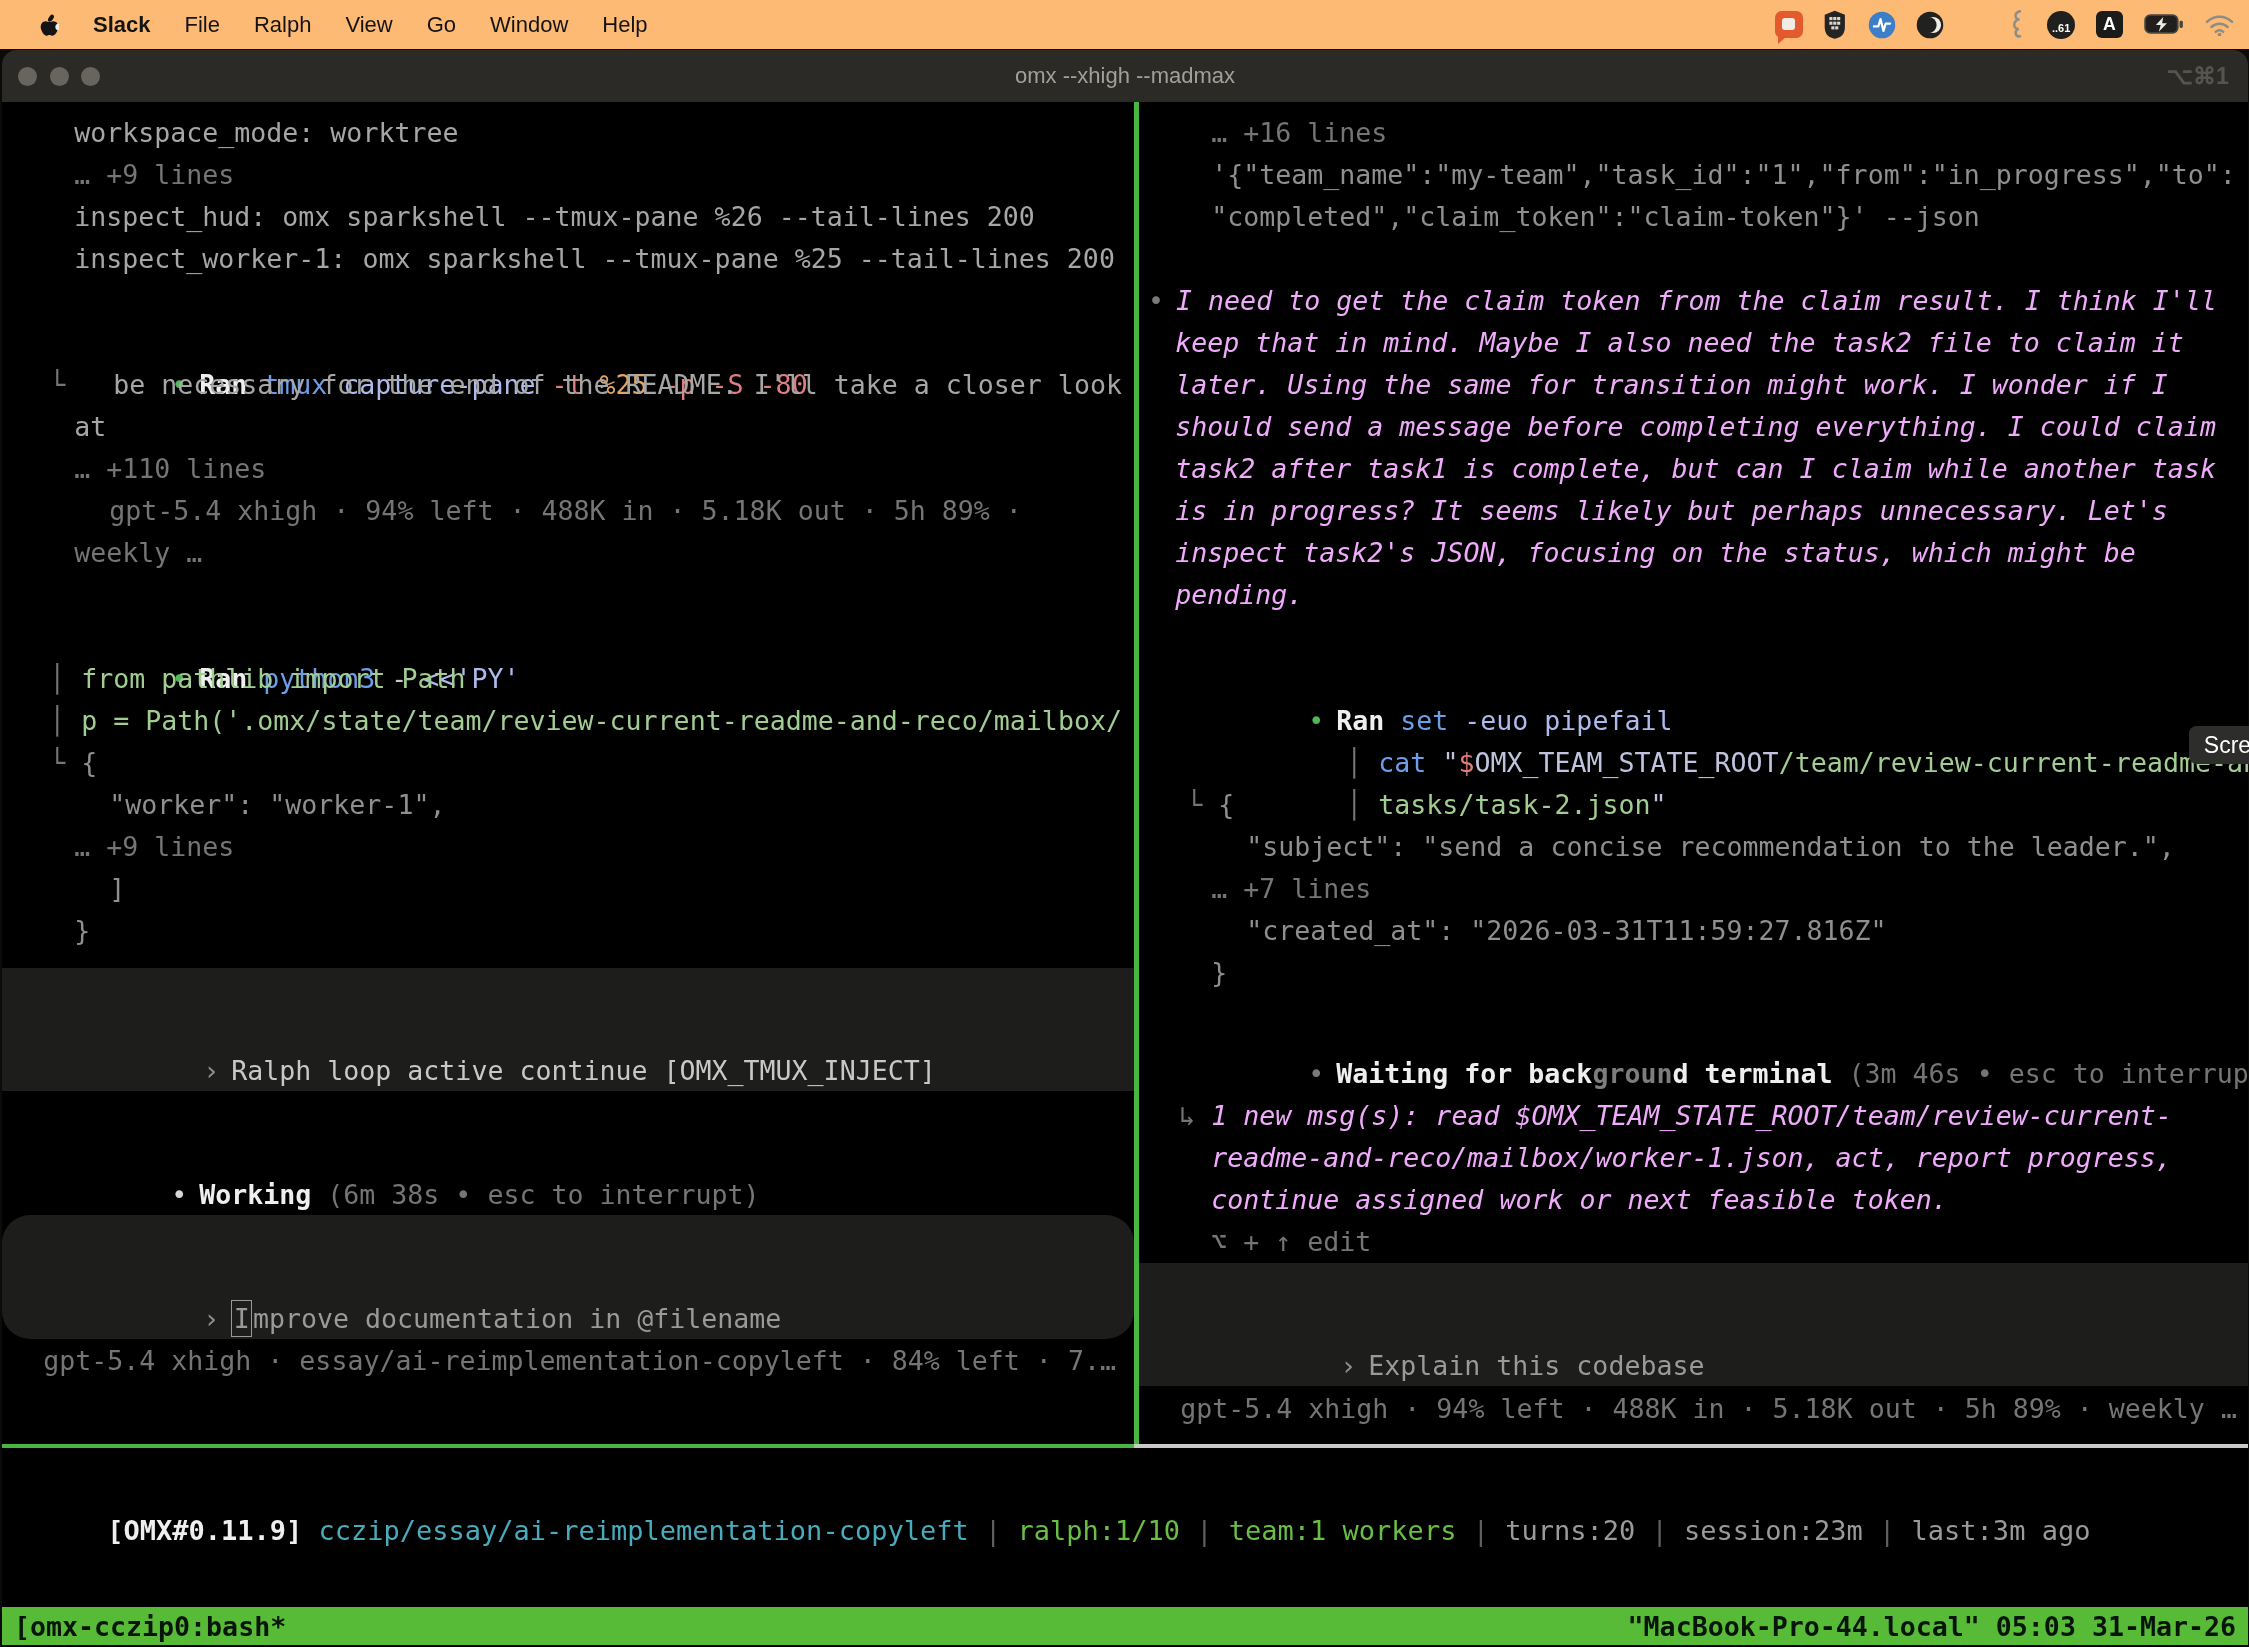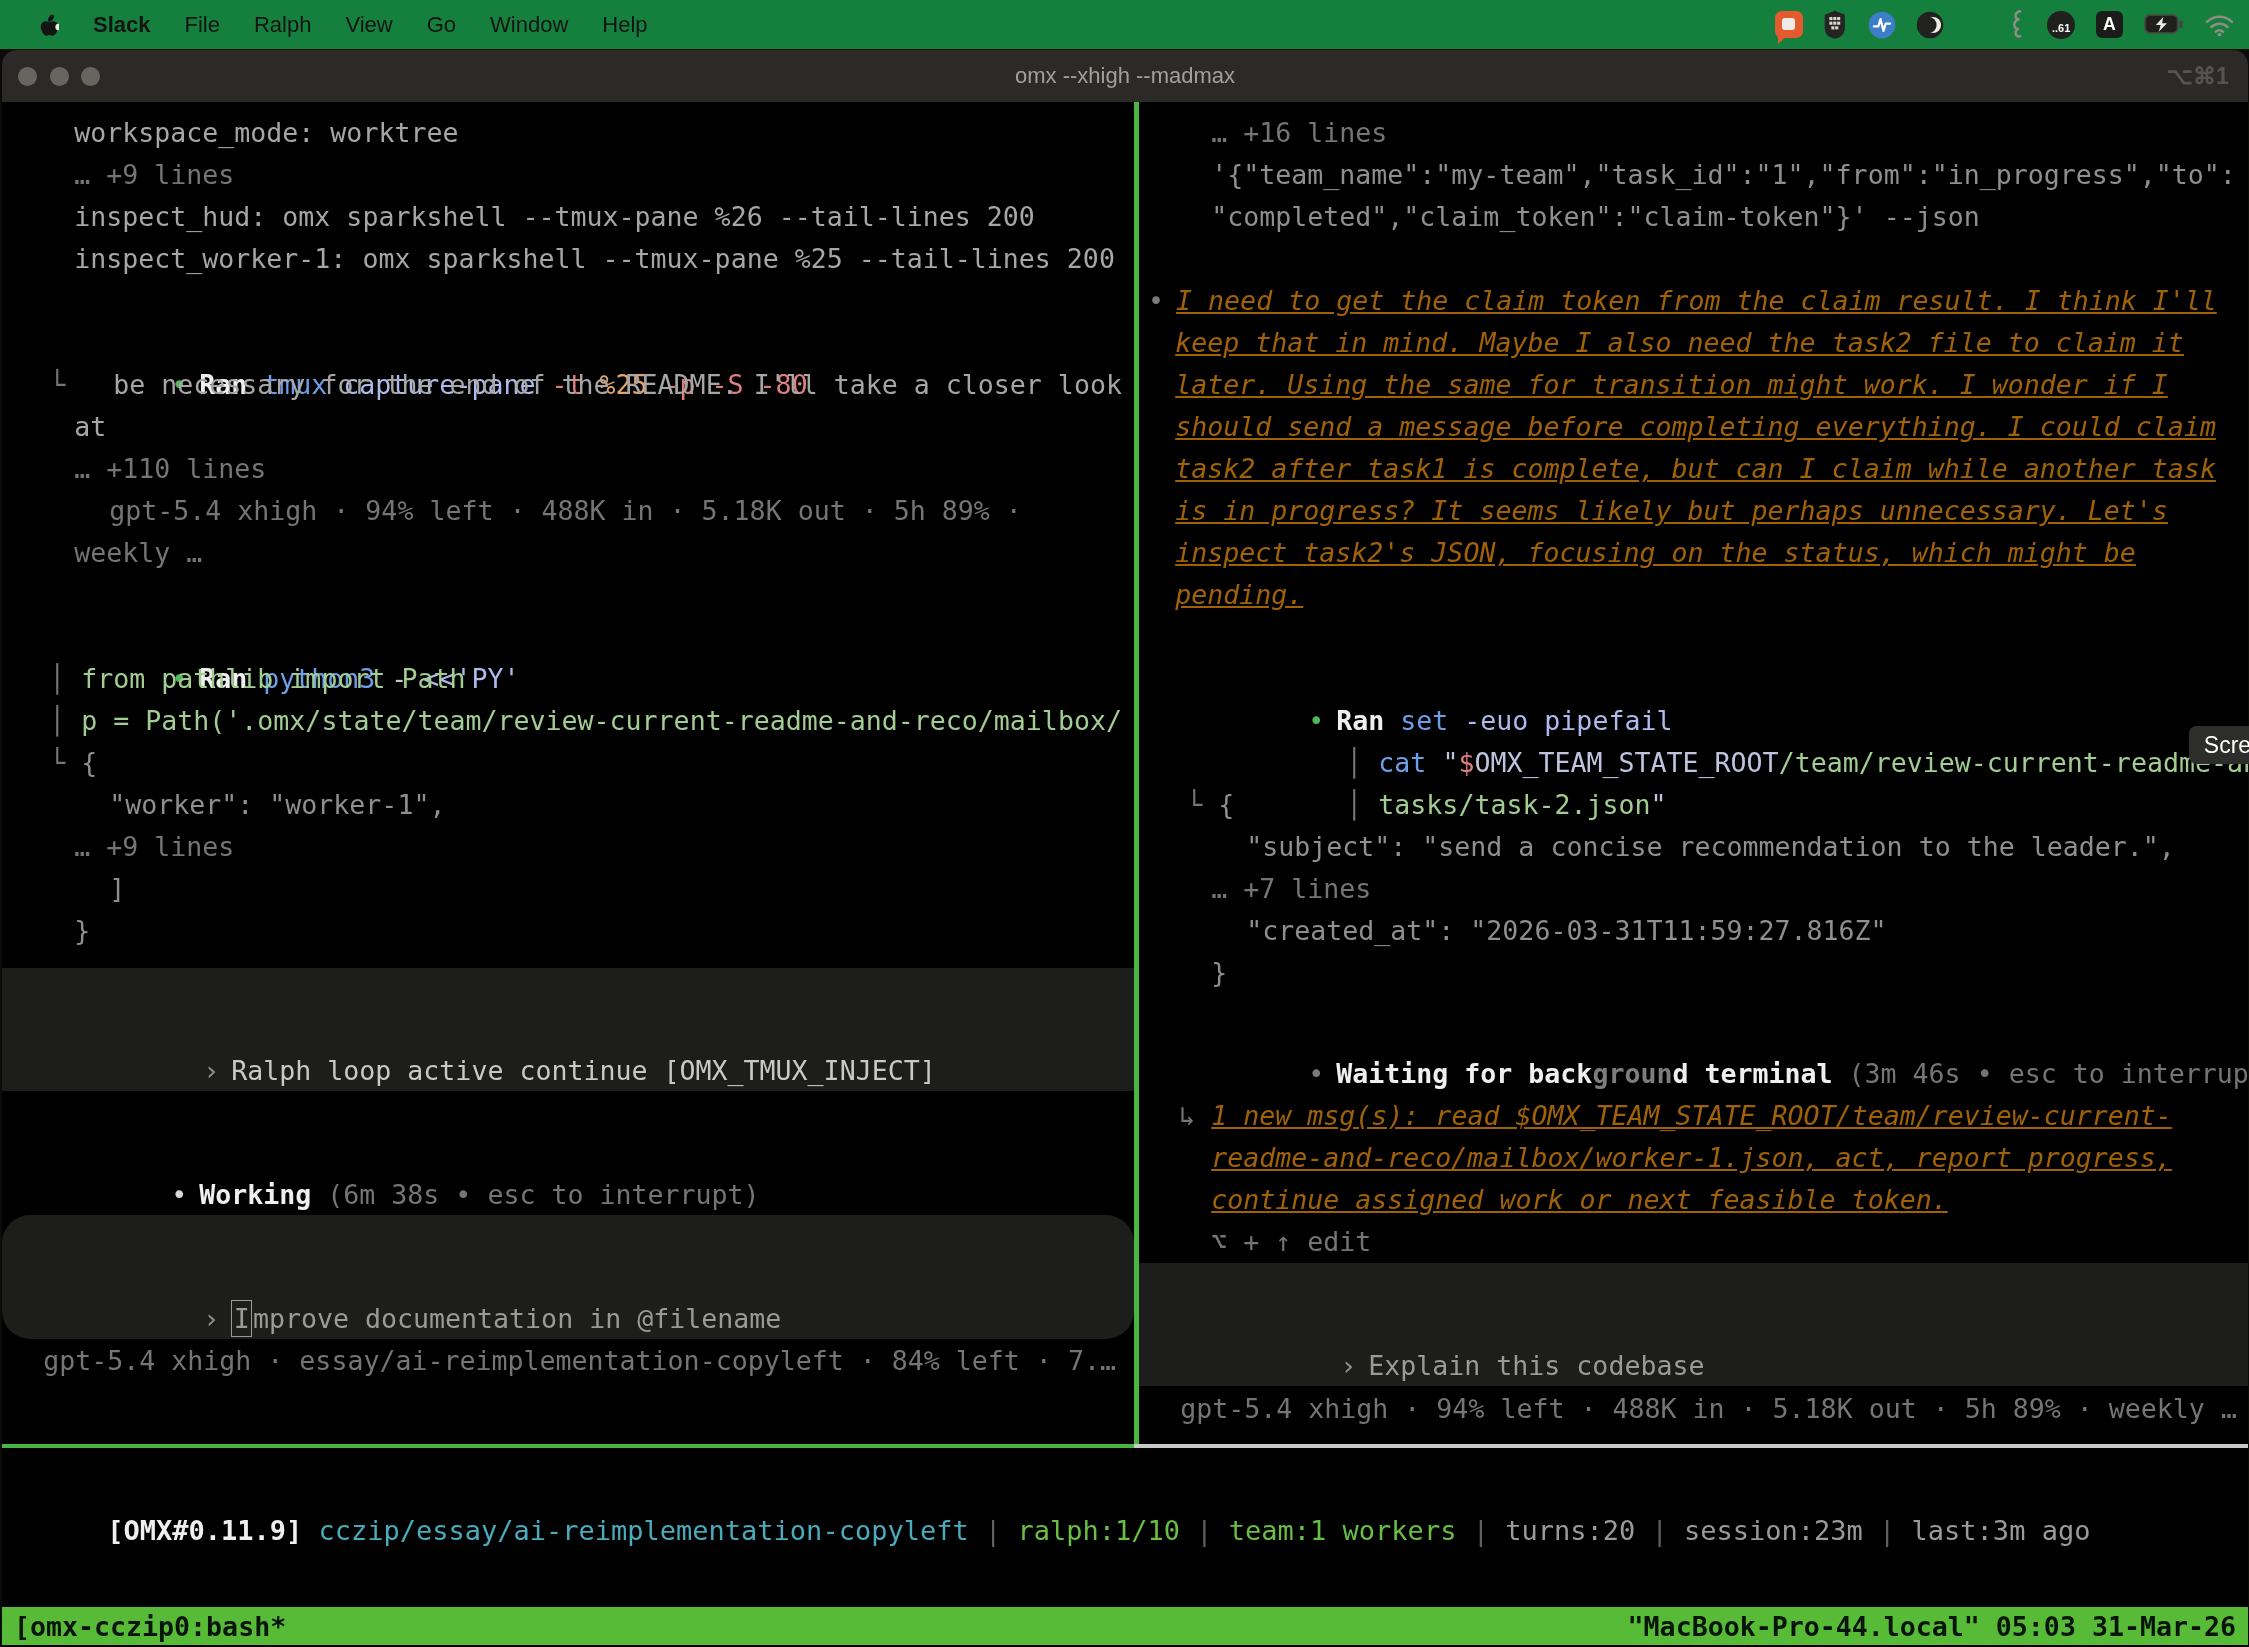--- a/index.html
+++ b/index.html
@@ -1,21 +1,21 @@
 <!DOCTYPE html>
 <html style="font-size:11.8px"><head>
 <meta charset="utf-8">
 <style>
   * { margin:0; padding:0; box-sizing:border-box; }
   html,body { width:2250px; height:1648px; }
   body { position:relative; background:#0b0b0a; overflow:hidden;
          font-family:"DejaVu Sans Mono", monospace; }
 
   
-  .menubar { position:absolute; top:0; left:0; right:0; height:49px; background:#15803d;
+  .menubar { position:absolute; top:0; left:0; right:0; height:49px; background:#fdba74;
              display:flex; align-items:center; font-family:"Liberation Sans", sans-serif;
              font-size:22px; color:#141414; z-index:10; }
   .mb-left { display:flex; align-items:center; gap:34px; padding-left:40px; }
   .mb-app { font-weight:bold; }
   .mb-item { cursor:default; }
   .mb-right { margin-left:auto; display:flex; align-items:center; gap:20.7px; padding-right:14.8px; }
   .mbicon { display:flex; align-items:center; justify-content:center; position:relative; }
 
   .ic-slacknotif { width:28px; height:26.6px; background:#E25A2D; border-radius:6.6px; position:relative; }
   .ic-slacknotif .inner { position:absolute; left:7.4px; top:6.6px; width:12.5px; height:12.5px;
@@ -72,21 +72,21 @@
   .blue { color:#6D9EE8; }
   .peri { color:#AEBAEB; }
   .lav  { color:#BFC3DD; }
   .pink { color:#DF7F7F; }
   .org  { color:#E3A467; }
   .grn  { color:#A2CD92; }
   .dim  { color:#757575; }
   .g2   { color:#8F8F8F; }
   .g3   { color:#9A9A9A; }
   .bt   { color:#C8C8C8; }
-  .ital { font-style:italic; color:#a16207;text-decoration:underline; }
+  .ital { font-style:italic; color:#f0abfc; }
   .band { background:#1D1D1B; }
   .band1 { margin-top:15.5px; padding:40px 0 41px; }
   .wrow  { margin-top:41px; }
   .band2 { margin-top:41px; padding:41px 0 41px;border-radius:28px; }
   .band2r { margin-top:0; padding:40px 0 41px; }
   .foot { margin-top:1.5px; }
   .curbox { display:inline-block; border:1.5px solid #9A9A9A; padding:0 1.5px; margin-right:0.7px;
             line-height:35px; color:#9A9A9A; }
 
   

